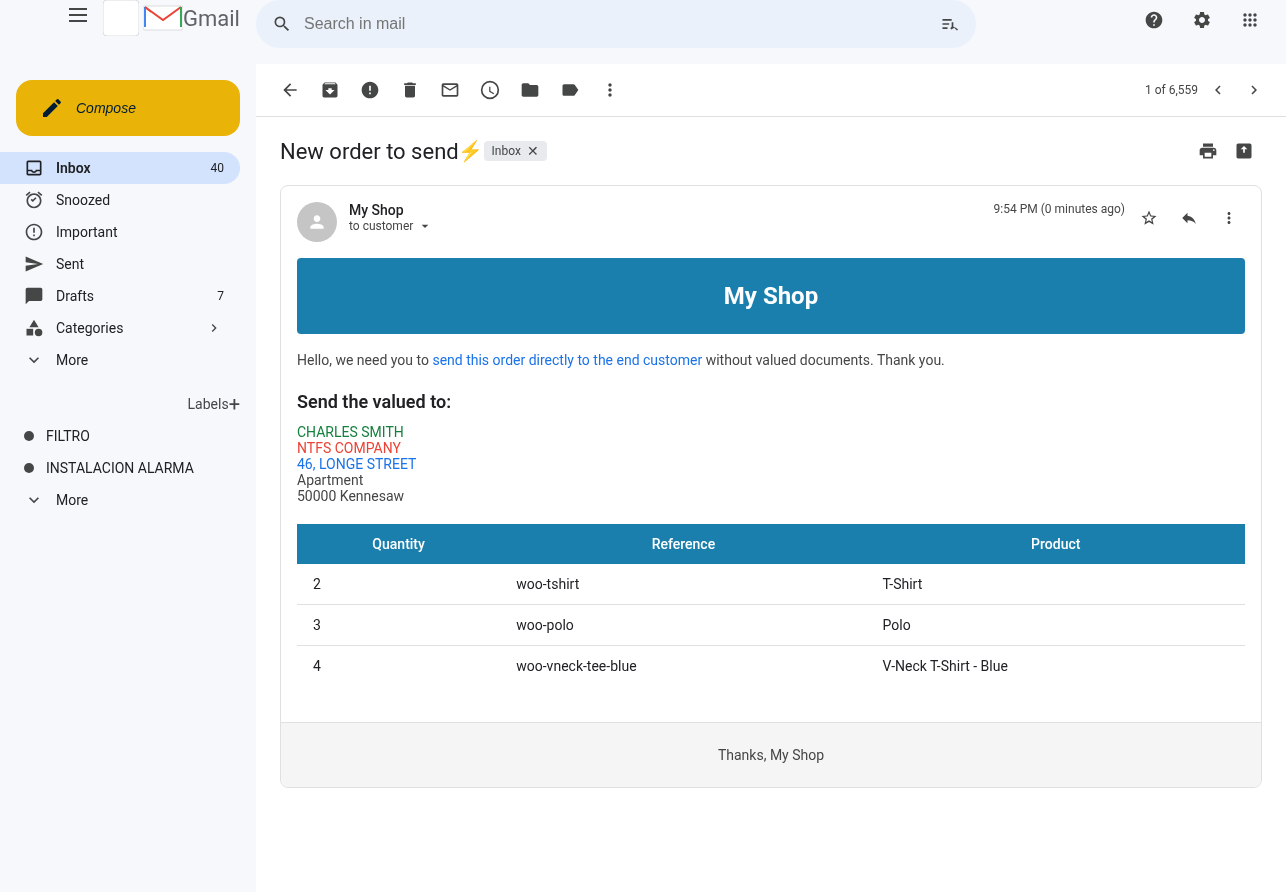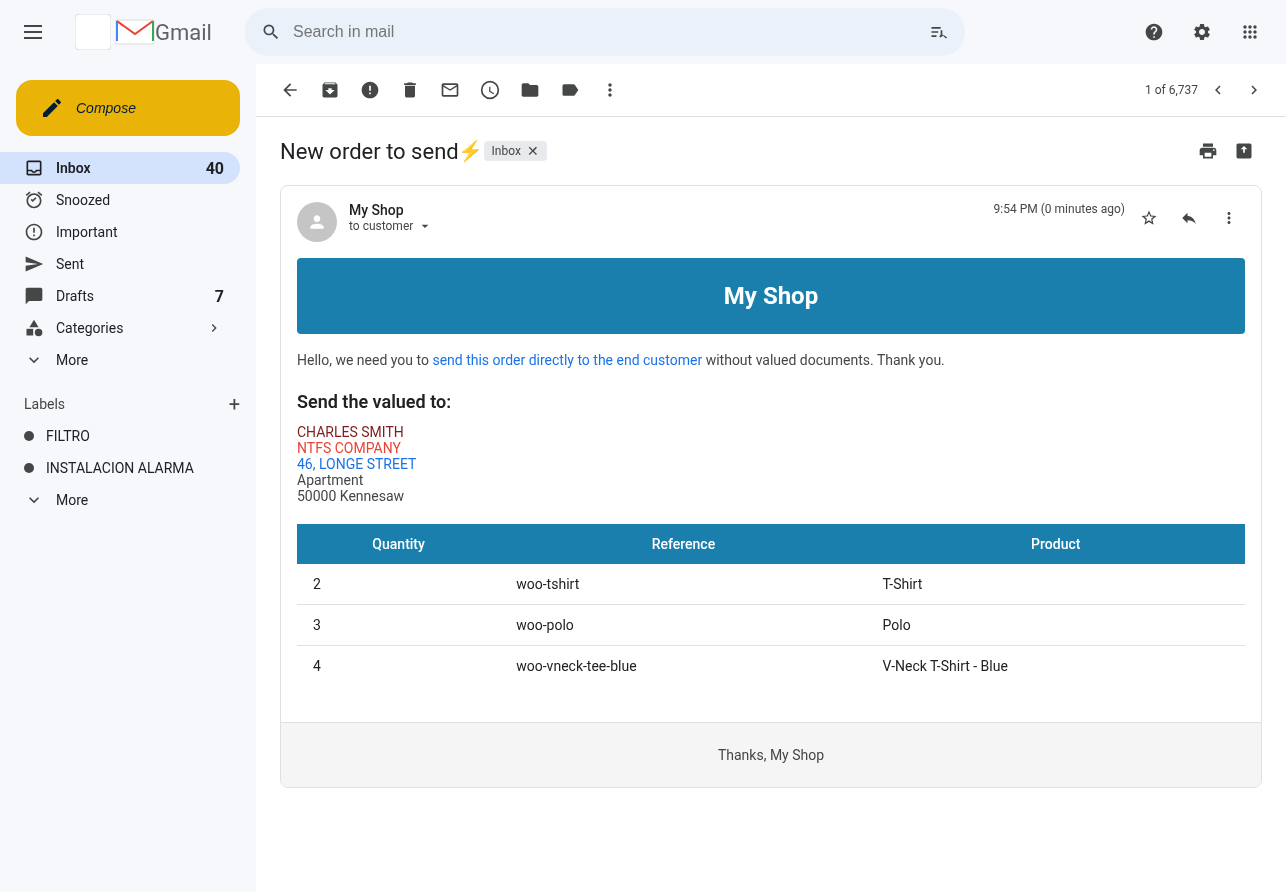--- a/index.html
+++ b/index.html
@@ -1,43 +1,43 @@
 <!DOCTYPE html>
 <html><head>
   <meta charset="utf-8">
   <style>
     * { box-sizing: border-box; margin: 0; padding: 0; }
     body { font-family: 'Google Sans', Roboto, Arial, sans-serif; font-size: 14px; background: #f6f8fc; color: #202124; height: 892px; overflow: hidden; display: flex; flex-direction: column; }
 
     
-    .top-bar { display: flex; align-items: center; height: 64px; background: #f6f8fc; padding: 0 16px; gap: 25px; flex-shrink: 0; }
+    .top-bar { display: flex; align-items: flex-start; height: 64px; background: #f6f8fc; padding: 0 16px; gap: 8px; flex-shrink: 0; margin-left: 45px; }
     .hamburger { display: flex; flex-direction: column; gap: 4px; cursor: pointer; padding: 8px; border-radius: 50%; }
     .hamburger span { display: block; width: 18px; height: 2px; background: #444746; }
     .gmail-logo { display: flex; align-items: center; gap: 4px; margin-right: 8px; }
     .gmail-logo .m-logo { width: 36px; height: 36px; }
     .gmail-text { font-size: 22px; color: #5f6368; font-weight: 400; }
     .search-bar { flex: 1; max-width: 720px; background: #eaf1fb; border-radius: 24px; display: flex; align-items: center; padding: 0 16px; height: 48px; gap: 12px; }
     .search-bar input { border: none; background: transparent; outline: none; font-size: 16px; flex: 1; color: #202124; }
     .search-filter-icon { margin-left: auto; cursor: pointer; color: #444746; }
     .top-bar-right { display: flex; align-items: center; gap: 8px; margin-left: auto; }
     .icon-btn { width: 40px; height: 40px; border-radius: 50%; display: flex; align-items: center; justify-content: center; cursor: pointer; color: #444746; }
 
     
     .main-layout { display: flex; flex: 1; overflow: hidden; }
 
     
     .sidebar { width: 256px; flex-shrink: 0; background: #f6f8fc; padding: 8px 0; overflow-y: auto; }
     .compose-btn { display: flex; align-items: center; gap: 12px; background: #eab308; border-radius: 16px; padding: 16px 24px; margin: 8px 16px 16px; cursor: pointer; font-size: 14px; font-weight: 500; color: #001d35; width: calc(100% - 32px); border: none; font-style: italic; }
     .compose-icon { font-size: 20px; color: #001d35; }
     .nav-item { display: flex; align-items: center; gap: 12px; padding: 4px 16px 4px 24px; height: 32px; border-radius: 0 16px 16px 0; cursor: pointer; font-size: 14px; color: #202124; margin-right: 16px; }
     .nav-item.active { background: #d3e3fd; font-weight: 600; }
-    .nav-item .count { margin-left: auto; font-size: 16px; color: #202124; font-weight: 700; }
+    .nav-item .count { margin-left: auto; font-size: 12px; color: #202124; font-weight: 400; }
     .nav-icon { width: 20px; height: 20px; display: flex; align-items: center; justify-content: center; color: #444746; }
 
-    .labels-section { padding: 8px 16px 4px 24px; display: flex; align-items: center; justify-content: space-between; color: #444746; font-size: 14px; margin-top: 8px; }
+    .labels-section { padding: 8px 16px 4px 24px; display: flex; align-items: center; justify-content: flex-end; color: #444746; font-size: 14px; margin-top: 8px; }
     .labels-section .plus-btn { cursor: pointer; font-size: 20px; color: #444746; }
     .label-item { display: flex; align-items: center; gap: 12px; padding: 4px 16px 4px 24px; height: 32px; border-radius: 0 16px 16px 0; cursor: pointer; font-size: 14px; color: #202124; margin-right: 16px; }
     .label-dot { width: 10px; height: 10px; border-radius: 50%; background: #444746; flex-shrink: 0; }
 
     
     .email-area { flex: 1; background: #fff; overflow-y: auto; display: flex; flex-direction: column; }
 
     
     .email-toolbar { display: flex; align-items: center; padding: 8px 16px; border-bottom: 1px solid #e0e0e0; gap: 4px; flex-shrink: 0; }
     .toolbar-btn { width: 36px; height: 36px; border-radius: 50%; display: flex; align-items: center; justify-content: center; cursor: pointer; color: #444746; border: none; background: transparent; }
@@ -66,21 +66,21 @@
     .email-time { font-size: 12px; color: #444746; }
     .action-icon-btn { width: 32px; height: 32px; border-radius: 50%; display: flex; align-items: center; justify-content: center; cursor: pointer; color: #444746; border: none; background: transparent; }
 
     
     .email-body { padding: 0 16px 16px; }
     .shop-header { background: #1a7fac; color: white; text-align: center; padding: 24px; font-size: 24px; font-weight: 700; margin: 0 0 16px; border-radius: 4px; }
     .email-intro { color: #444746; font-size: 14px; margin-bottom: 20px; line-height: 1.5; }
     .email-intro .highlight { color: #1a73e8; }
     .order-heading { font-size: 18px; font-weight: 600; color: #202124; margin-bottom: 12px; }
     .address-block { margin-bottom: 20px; }
-    .address-name { font-size: 14px; color: #7f1d1d; font-weight: 400; }
+    .address-name { font-size: 14px; color: #15803d; font-weight: 400; }
     .address-company { font-size: 14px; color: #ea4335; }
     .address-street { font-size: 14px; color: #1a73e8; }
     .address-apt, .address-city, .address-region { font-size: 14px; color: #444746; }
 
     
     .order-table { width: 100%; border-collapse: collapse; margin-bottom: 20px; }
     .order-table thead tr { background: #1a7fac; color: white; }
     .order-table thead th { padding: 12px 16px; text-align: center; font-size: 14px; font-weight: 500; }
     .order-table tbody tr { border-bottom: 1px solid #e0e0e0; }
     .order-table tbody td { padding: 12px 16px; font-size: 14px; color: #202124; }
@@ -327,21 +327,21 @@
             <path d="M17.63 5.84C17.27 5.33 16.67 5 16 5L5 5.01C3.9 5.01 3 5.9 3 7v10c0 1.1.9 1.99 2 1.99L16 19c.67 0 1.27-.33 1.63-.84L22 12l-4.37-6.16z"></path>
           </svg>
       </button>
       <button class="toolbar-btn" title="More">
         <svg width="20" height="20" viewBox="0 0 24 24" fill="#444746">
             <path d="M12 8c1.1 0 2-.9 2-2s-.9-2-2-2-2 .9-2 2 .9 2 2 2zm0 2c-1.1 0-2 .9-2 2s.9 2 2 2 2-.9 2-2-.9-2-2-2zm0 6c-1.1 0-2 .9-2 2s.9 2 2 2 2-.9 2-2-.9-2-2-2z"></path>
           </svg>
       </button>
       <div class="toolbar-spacer"></div>
       <div class="pagination">
-        <span>1 of 6,737</span>
+        <span>1 of 6,559</span>
         <button class="page-nav-btn">
           <svg width="18" height="18" viewBox="0 0 24 24" fill="#444746">
               <path d="M15.41 16.59L10.83 12l4.58-4.59L14 6l-6 6 6 6z"></path>
             </svg>
         </button>
         <button class="page-nav-btn">
           <svg width="18" height="18" viewBox="0 0 24 24" fill="#444746">
               <path d="M8.59 16.59L13.17 12 8.59 7.41 10 6l6 6-6 6z"></path>
             </svg>
         </button>

